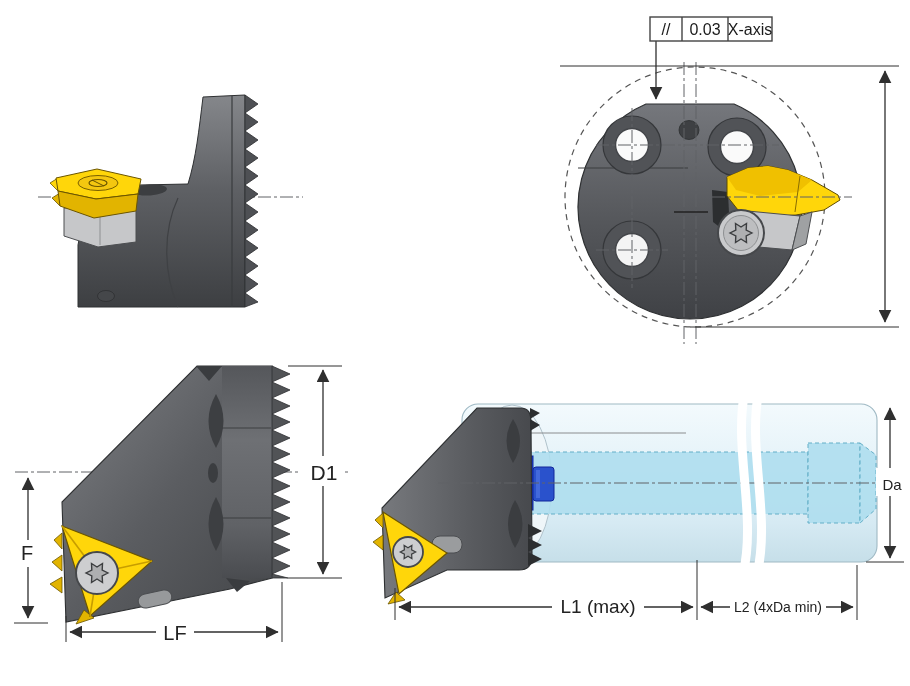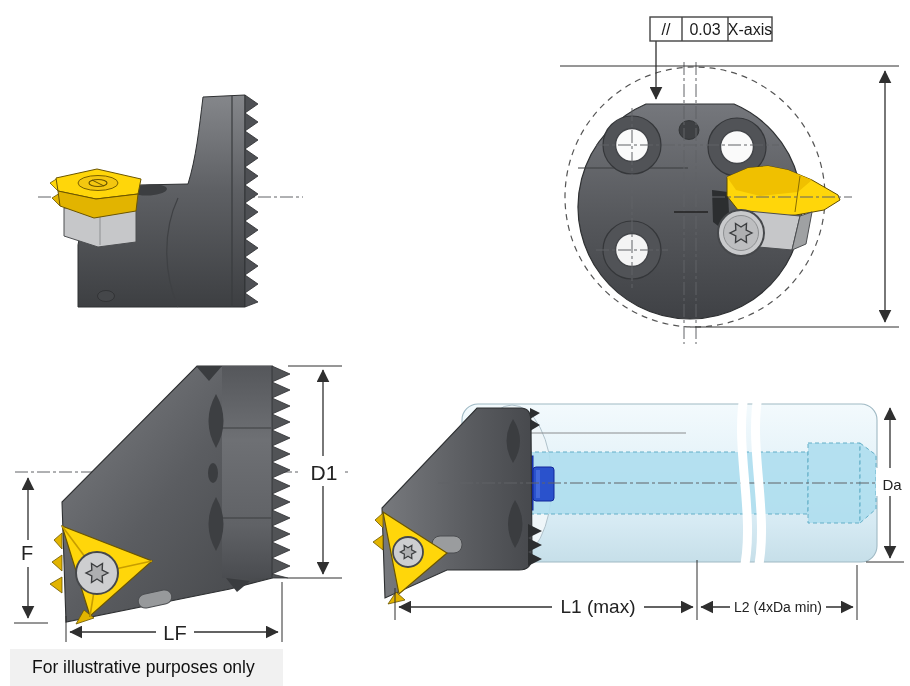--- a/index.html
+++ b/index.html
@@ -249,17 +249,14 @@
     </g>
     <g>
       <line x1="857" y1="565" x2="857" y2="620" stroke="#2f2f2f" stroke-width="1"></line>
       <line x1="701" y1="607" x2="853" y2="607" stroke="#2f2f2f" stroke-width="1.3" marker-start="url(#arr)" marker-end="url(#arr)"></line>
       <rect x="730" y="596" width="96" height="21" fill="#fff"></rect>
       <text x="778" y="612" class="dimtext" font-size="14" text-anchor="middle">L2 (4xDa min)</text>
     </g>
   </g>
 </svg>
 
-<div id="footer-note">
-  <span>For illustrative purposes only</span>
+
 </div>
 
-</div>
-
 </body></html>

